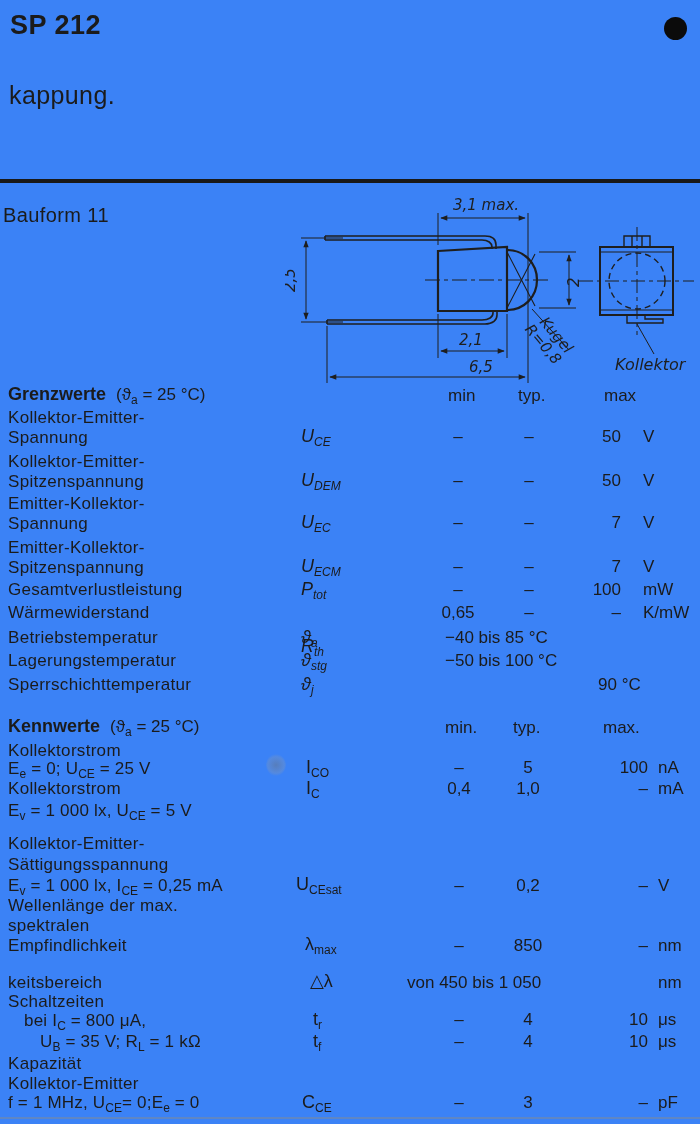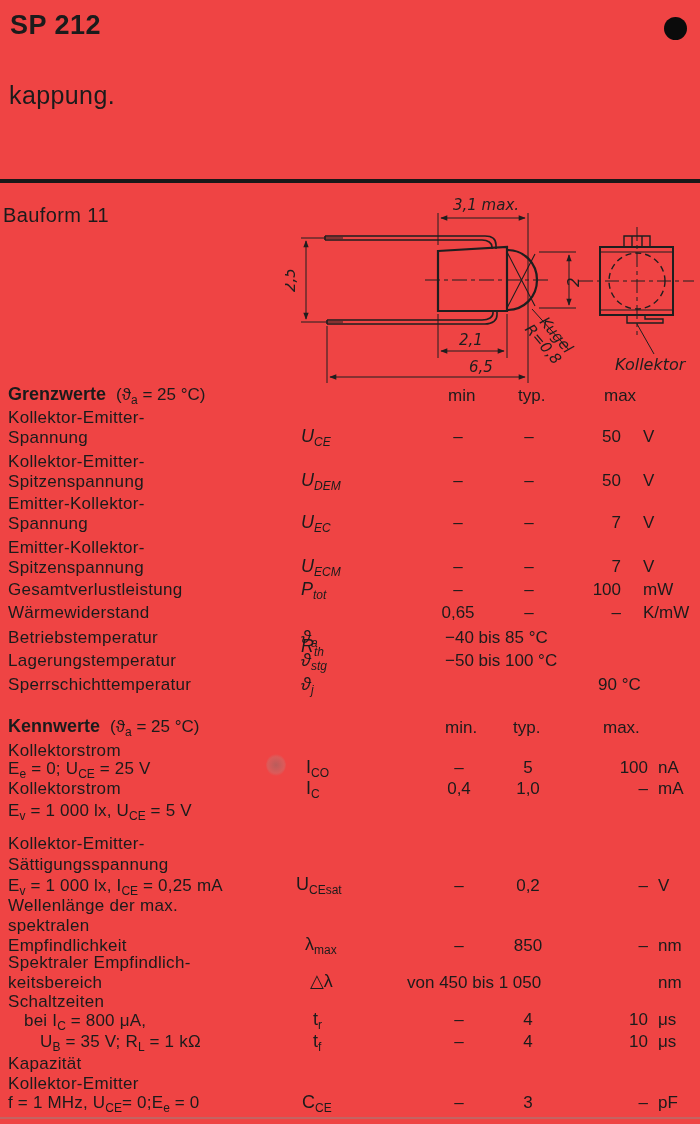--- a/index.html
+++ b/index.html
@@ -1,16 +1,16 @@
 <!DOCTYPE html>
 <html><head>
 <meta charset="utf-8">
 <style>
   html,body{margin:0;padding:0;background:#e8e8e6;}
-  .page{position:relative;width:700px;height:1124px;background:#ef4444;overflow:hidden;
+  .page{position:relative;width:700px;height:1124px;background:#3b82f6;overflow:hidden;
         font-family:"Liberation Sans","DejaVu Sans",sans-serif;color:#1b1b1b;}
   .abs{position:absolute;white-space:nowrap;line-height:1.12;}
   .title{font-size:27px;font-weight:bold;letter-spacing:.5px;}
   .dot{position:absolute;left:664px;top:17px;width:23px;height:23px;border-radius:50%;background:#0b0b0b;}
   .dline{position:absolute;left:9px;width:680px;font-size:25px;letter-spacing:.4px;word-spacing:2px;}
   .just{text-align:justify;text-align-last:justify;}
   .rule-top{position:absolute;left:0;top:179px;width:700px;height:4px;background:#191919;}
   .rule-bottom{position:absolute;left:0;top:1117px;width:700px;height:2px;background:rgba(140,140,135,.45);}
   .bauform{font-size:20px;letter-spacing:.4px;}
   .sechdr .st{font-weight:bold;font-size:18px;}
@@ -210,21 +210,20 @@
 
   <span class="abs lbl" style="left:8px;top:896px">Wellenlänge der max.</span>
   <span class="abs lbl" style="left:8px;top:916px">spektralen</span>
   <span class="abs lbl" style="left:8px;top:936px">Empfindlichkeit</span>
   <span class="abs sym" style="left:305px;top:934px">λ<sub>max</sub></span>
   <span class="abs val k-min" style="top:936px">–</span>
   <span class="abs val k-typ" style="top:936px">850</span>
   <span class="abs val k-max" style="top:936px">–</span>
   <span class="abs val k-unit" style="top:936px">nm</span>
 
-  <span class="abs lbl" style="left:8px;top:953px">Spektraler Empfindlich-</span>
   <span class="abs lbl" style="left:8px;top:973px">keitsbereich</span>
   <span class="abs sym" style="left:310px;top:971px">△λ</span>
   <span class="abs val" style="left:407px;top:973px">von 450 bis 1 050</span>
   <span class="abs val k-unit" style="top:973px">nm</span>
 
   <span class="abs lbl" style="left:8px;top:992px">Schaltzeiten</span>
   <span class="abs cnd" style="left:24px;top:1011px">bei I<sub>C</sub> = 800 μA,</span>
   <span class="abs sym" style="left:313px;top:1009px">t<sub>r</sub></span>
   <span class="abs val k-min" style="top:1010px">–</span>
   <span class="abs val k-typ" style="top:1010px">4</span>

